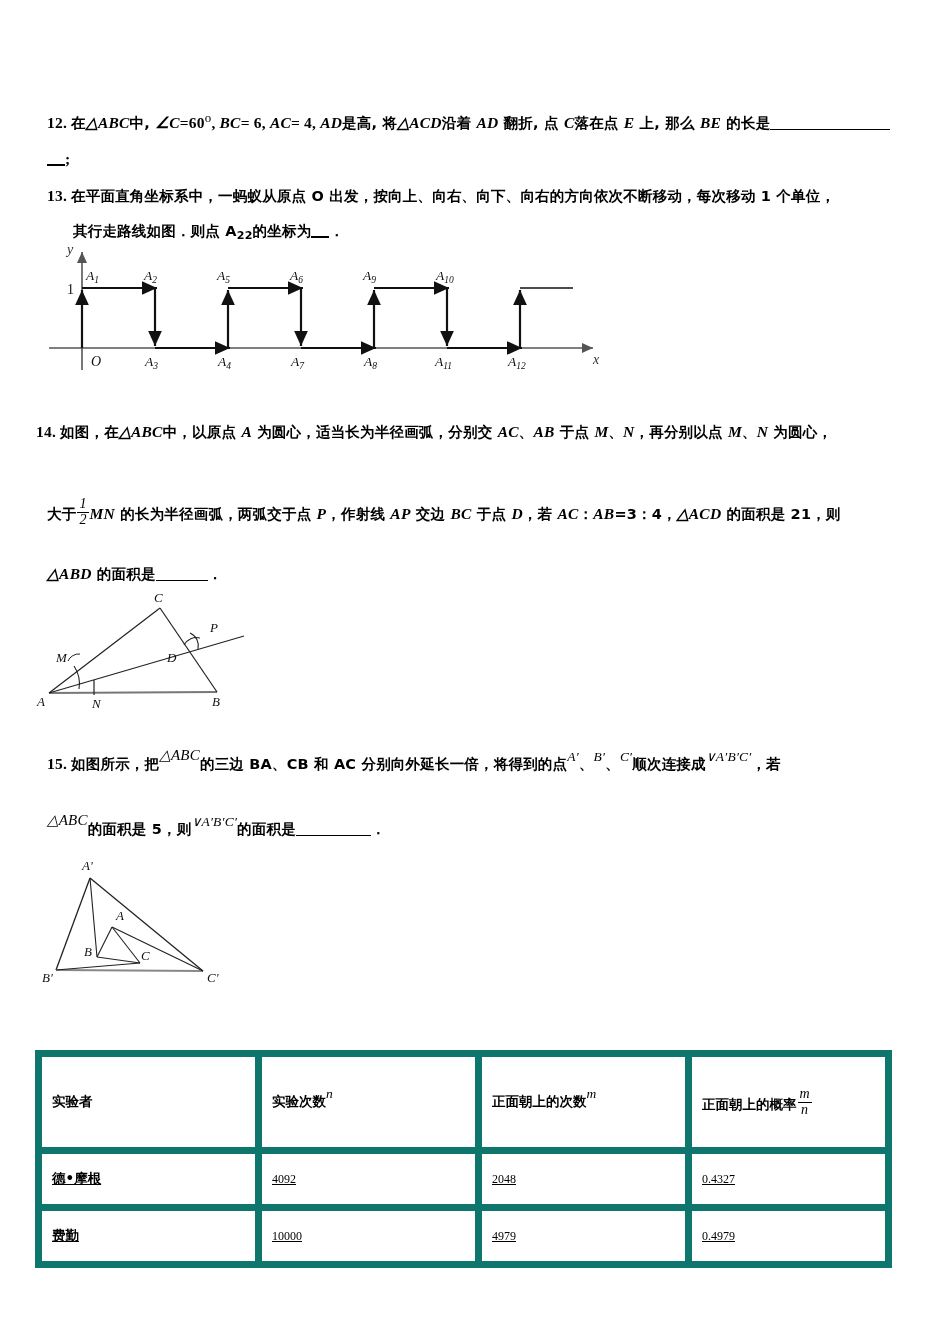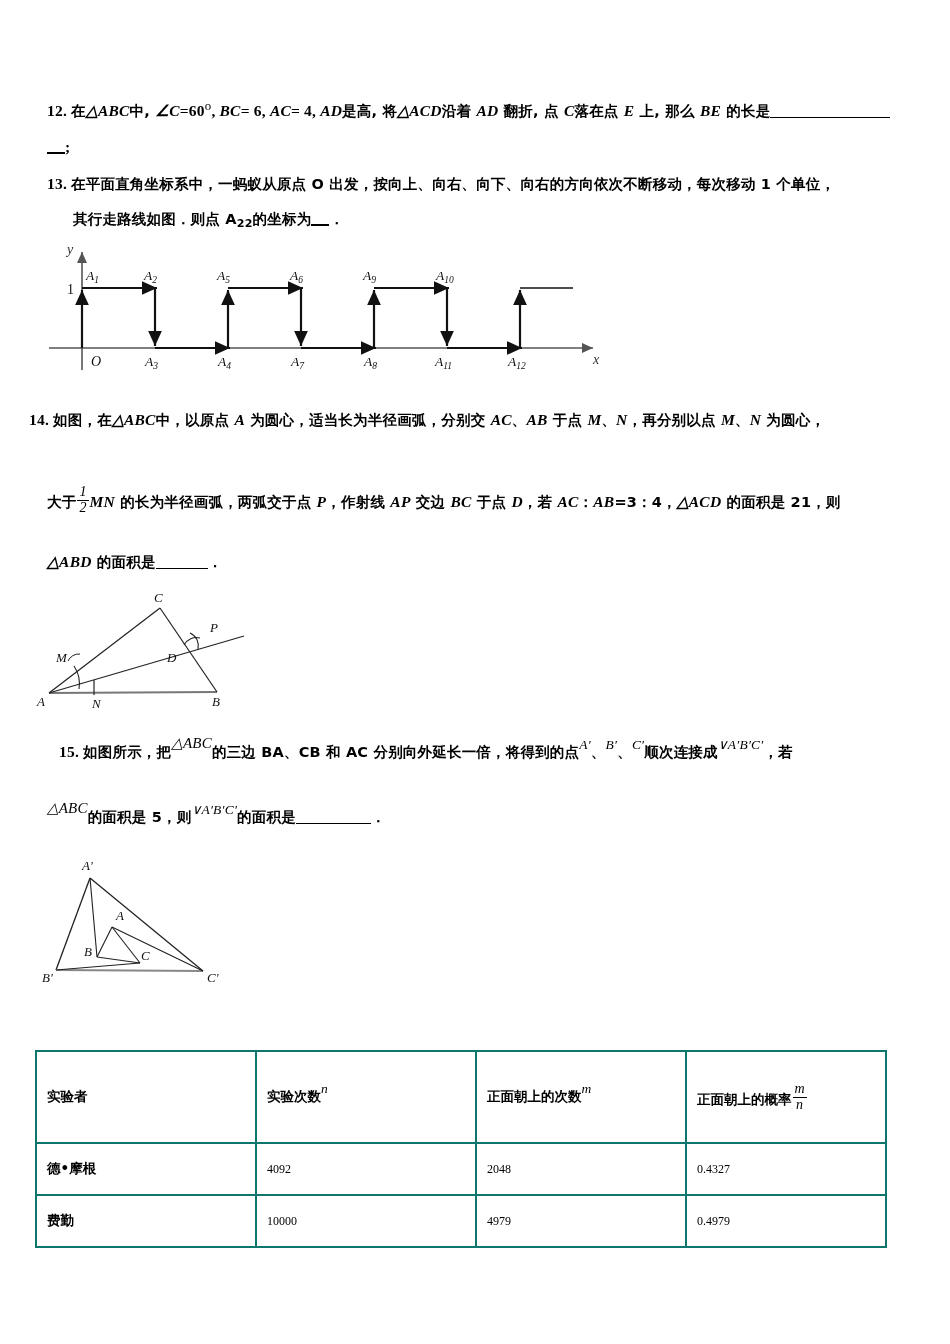--- a/index.html
+++ b/index.html
@@ -22,20 +22,21 @@
     height: 1344px;
   }
 
   
   .qline {
     position: absolute;
     font-size: 15.5px;
     line-height: 1.5;
     letter-spacing: 0.2px;
     white-space: nowrap;
+    margin-top: 12px;
   }
   .qnum {
     font-weight: bold;
     font-family: "Liberation Serif", serif;
   }
   .cn {
     font-family: "DejaVu Sans", sans-serif;
     font-weight: bold;
     font-size: 14.5px;
   }
@@ -111,32 +112,33 @@
   
   .data-table {
     position: absolute;
     left: 35px;
     top: 1050px;
     width: 850px;
     border-collapse: collapse;
     table-layout: fixed;
   }
   .data-table th, .data-table td {
-    border: 2px solid #0f766e;
+    border: 7px solid #0f766e;
     text-align: left;
     vertical-align: middle;
     padding: 6px 10px;
     font-size: 14px;
   }
   .data-table thead th {
     height: 78px;
     font-weight: normal;
   }
   .data-table tbody td {
     height: 38px;
+    text-decoration: underline;
   }
   .th-label {
     font-family: "DejaVu Sans", sans-serif;
     font-weight: bold;
     font-size: 13.5px;
   }
   .cell-name {
     font-family: "DejaVu Sans", sans-serif;
     font-weight: bold;
     font-size: 13.5px;
@@ -222,21 +224,21 @@
         <text x="100" y="128">A<tspan font-size="9.5" dy="3">3</tspan></text>
         <text x="173" y="128">A<tspan font-size="9.5" dy="3">4</tspan></text>
         <text x="246" y="128">A<tspan font-size="9.5" dy="3">7</tspan></text>
         <text x="319" y="128">A<tspan font-size="9.5" dy="3">8</tspan></text>
         <text x="390" y="128">A<tspan font-size="9.5" dy="3">11</tspan></text>
         <text x="463" y="128">A<tspan font-size="9.5" dy="3">12</tspan></text>
       </g>
     </svg>
   </div>
 
-  <div class="qline" style="left:29px; top:408px;">
+  <div class="qline" style="left:36px; top:408px;">
     <span class="qnum">14.</span>
     <span class="cn">如图，在</span><span class="mi">△ABC</span><span class="cn">中，以原点 </span><span class="mi">A</span><span class="cn"> 为圆心，适当长为半径画弧，分别交 </span><span class="mi">AC</span><span class="cn">、</span><span class="mi">AB</span><span class="cn"> 于点 </span><span class="mi">M</span><span class="cn">、</span><span class="mi">N</span><span class="cn">，再分别以点 </span><span class="mi">M</span><span class="cn">、</span><span class="mi">N</span><span class="cn"> 为圆心，</span>
   </div>
 
   <div class="qline" style="left:47px; top:485px;">
     <span class="cn">大于</span><span class="frac"><span class="num">1</span><span class="den">2</span></span><span class="mi">MN</span><span class="cn"> 的长为半径画弧，两弧交于点 </span><span class="mi">P</span><span class="cn">，作射线 </span><span class="mi">AP</span><span class="cn"> 交边 </span><span class="mi">BC</span><span class="cn"> 于点 </span><span class="mi">D</span><span class="cn">，若 </span><span class="mi">AC</span><span class="cn">：</span><span class="mi">AB</span><span class="cn">=3：4，</span><span class="mi">△ACD</span><span class="cn"> 的面积是 21，则</span>
   </div>
 
   <div class="qline" style="left:47px; top:550px;">
     <span class="mi">△ABD</span><span class="cn"> 的面积是</span><span class="blank-short"></span><span class="cn">．</span>
@@ -267,21 +269,21 @@
         <text x="180" y="118">B</text>
         <text x="122" y="14">C</text>
         <text x="135" y="74">D</text>
         <text x="24" y="74">M</text>
         <text x="60" y="120">N</text>
         <text x="178" y="44">P</text>
       </g>
     </svg>
   </div>
 
-  <div class="qline" style="left:59px; top:740px;">
+  <div class="qline" style="left:47px; top:740px;">
     <span class="qnum">15.</span>
     <span class="cn">如图所示，把</span><span class="sup-tri">△ABC</span><span class="cn">的三边 BA、CB 和 AC 分别向外延长一倍，将得到的点</span><span class="sup-sm">A′</span><span class="cn">、</span><span class="sup-sm">B′</span><span class="cn">、</span><span class="sup-sm">C′</span><span class="cn">顺次连接成</span><span class="sup-sm">∨A′B′C′</span><span class="cn">，若</span>
   </div>
 
   <div class="qline" style="left:47px; top:805px;">
     <span class="sup-tri">△ABC</span><span class="cn">的面积是 5，则</span><span class="sup-sm">∨A′B′C′</span><span class="cn">的面积是</span><span class="blank-mid"></span><span class="cn">．</span>
   </div>
 
   <div class="figure" style="left:40px; top:850px; width:230px; height:140px;">
     <svg width="230" height="140" viewBox="0 0 230 140" xmlns="http://www.w3.org/2000/svg">

